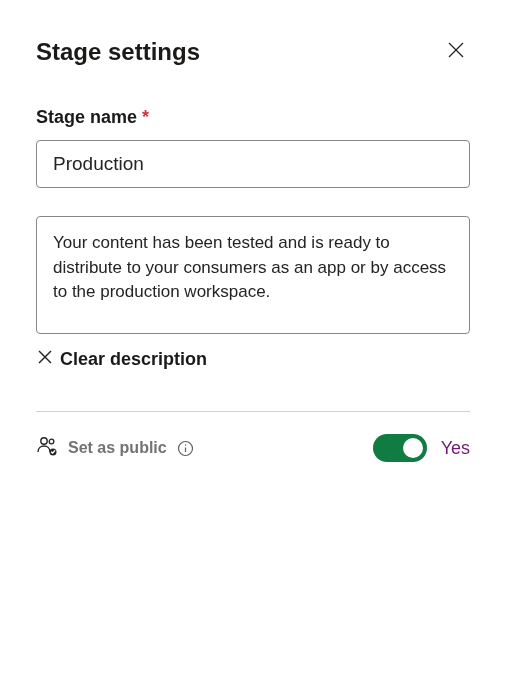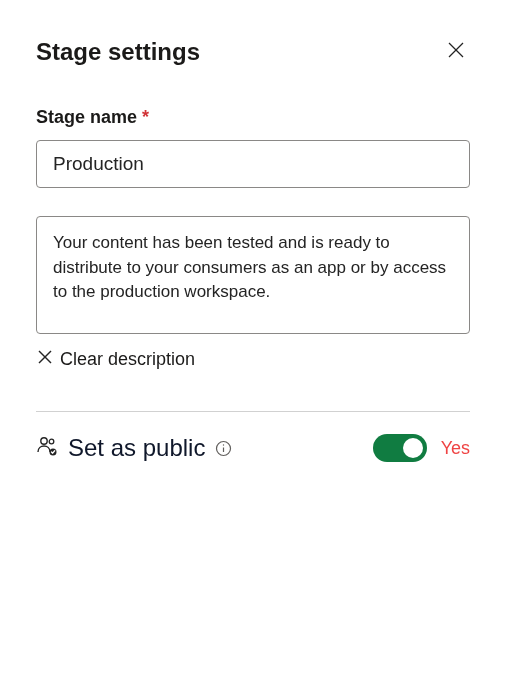--- a/index.html
+++ b/index.html
@@ -78,21 +78,21 @@
       line-height: 1.45;
     }
     .clear-btn {
       background: none;
       border: none;
       cursor: pointer;
       display: flex;
       align-items: center;
       gap: 6px;
       font-size: 18px;
-      font-weight: 400;
+      font-weight: 700;
       color: #1b1a19;
       margin-top: 10px;
       font-family: inherit;
       padding: 0;
     }
     .clear-btn svg {
       width: 18px;
       height: 18px;
     }
     .divider {
@@ -104,23 +104,23 @@
       display: flex;
       align-items: center;
       justify-content: space-between;
     }
     .public-left {
       display: flex;
       align-items: center;
       gap: 10px;
     }
     .public-label {
-      font-size: 24px;
-      font-weight: 400;
-      color: #0f172a;
+      font-size: 16px;
+      font-weight: 700;
+      color: #737373;
     }
     .info-icon {
       display: inline-flex;
       align-items: center;
     }
     .info-icon svg {
       width: 17px;
       height: 17px;
     }
     .people-icon svg {
@@ -146,21 +146,21 @@
       position: absolute;
       right: 4px;
       top: 4px;
       width: 20px;
       height: 20px;
       background: #ffffff;
       border-radius: 50%;
     }
     .toggle-label {
       font-size: 18px;
-      color: #ef4444;
+      color: #701a75;
     }
   </style>
 </head>
 <body>
 
 <div class="header">
   <h1 class="title">Stage settings</h1>
   <button class="close-btn">
     <span>
       <svg viewBox="0 0 20 20" fill="none" stroke="#242424" stroke-width="1.3">

